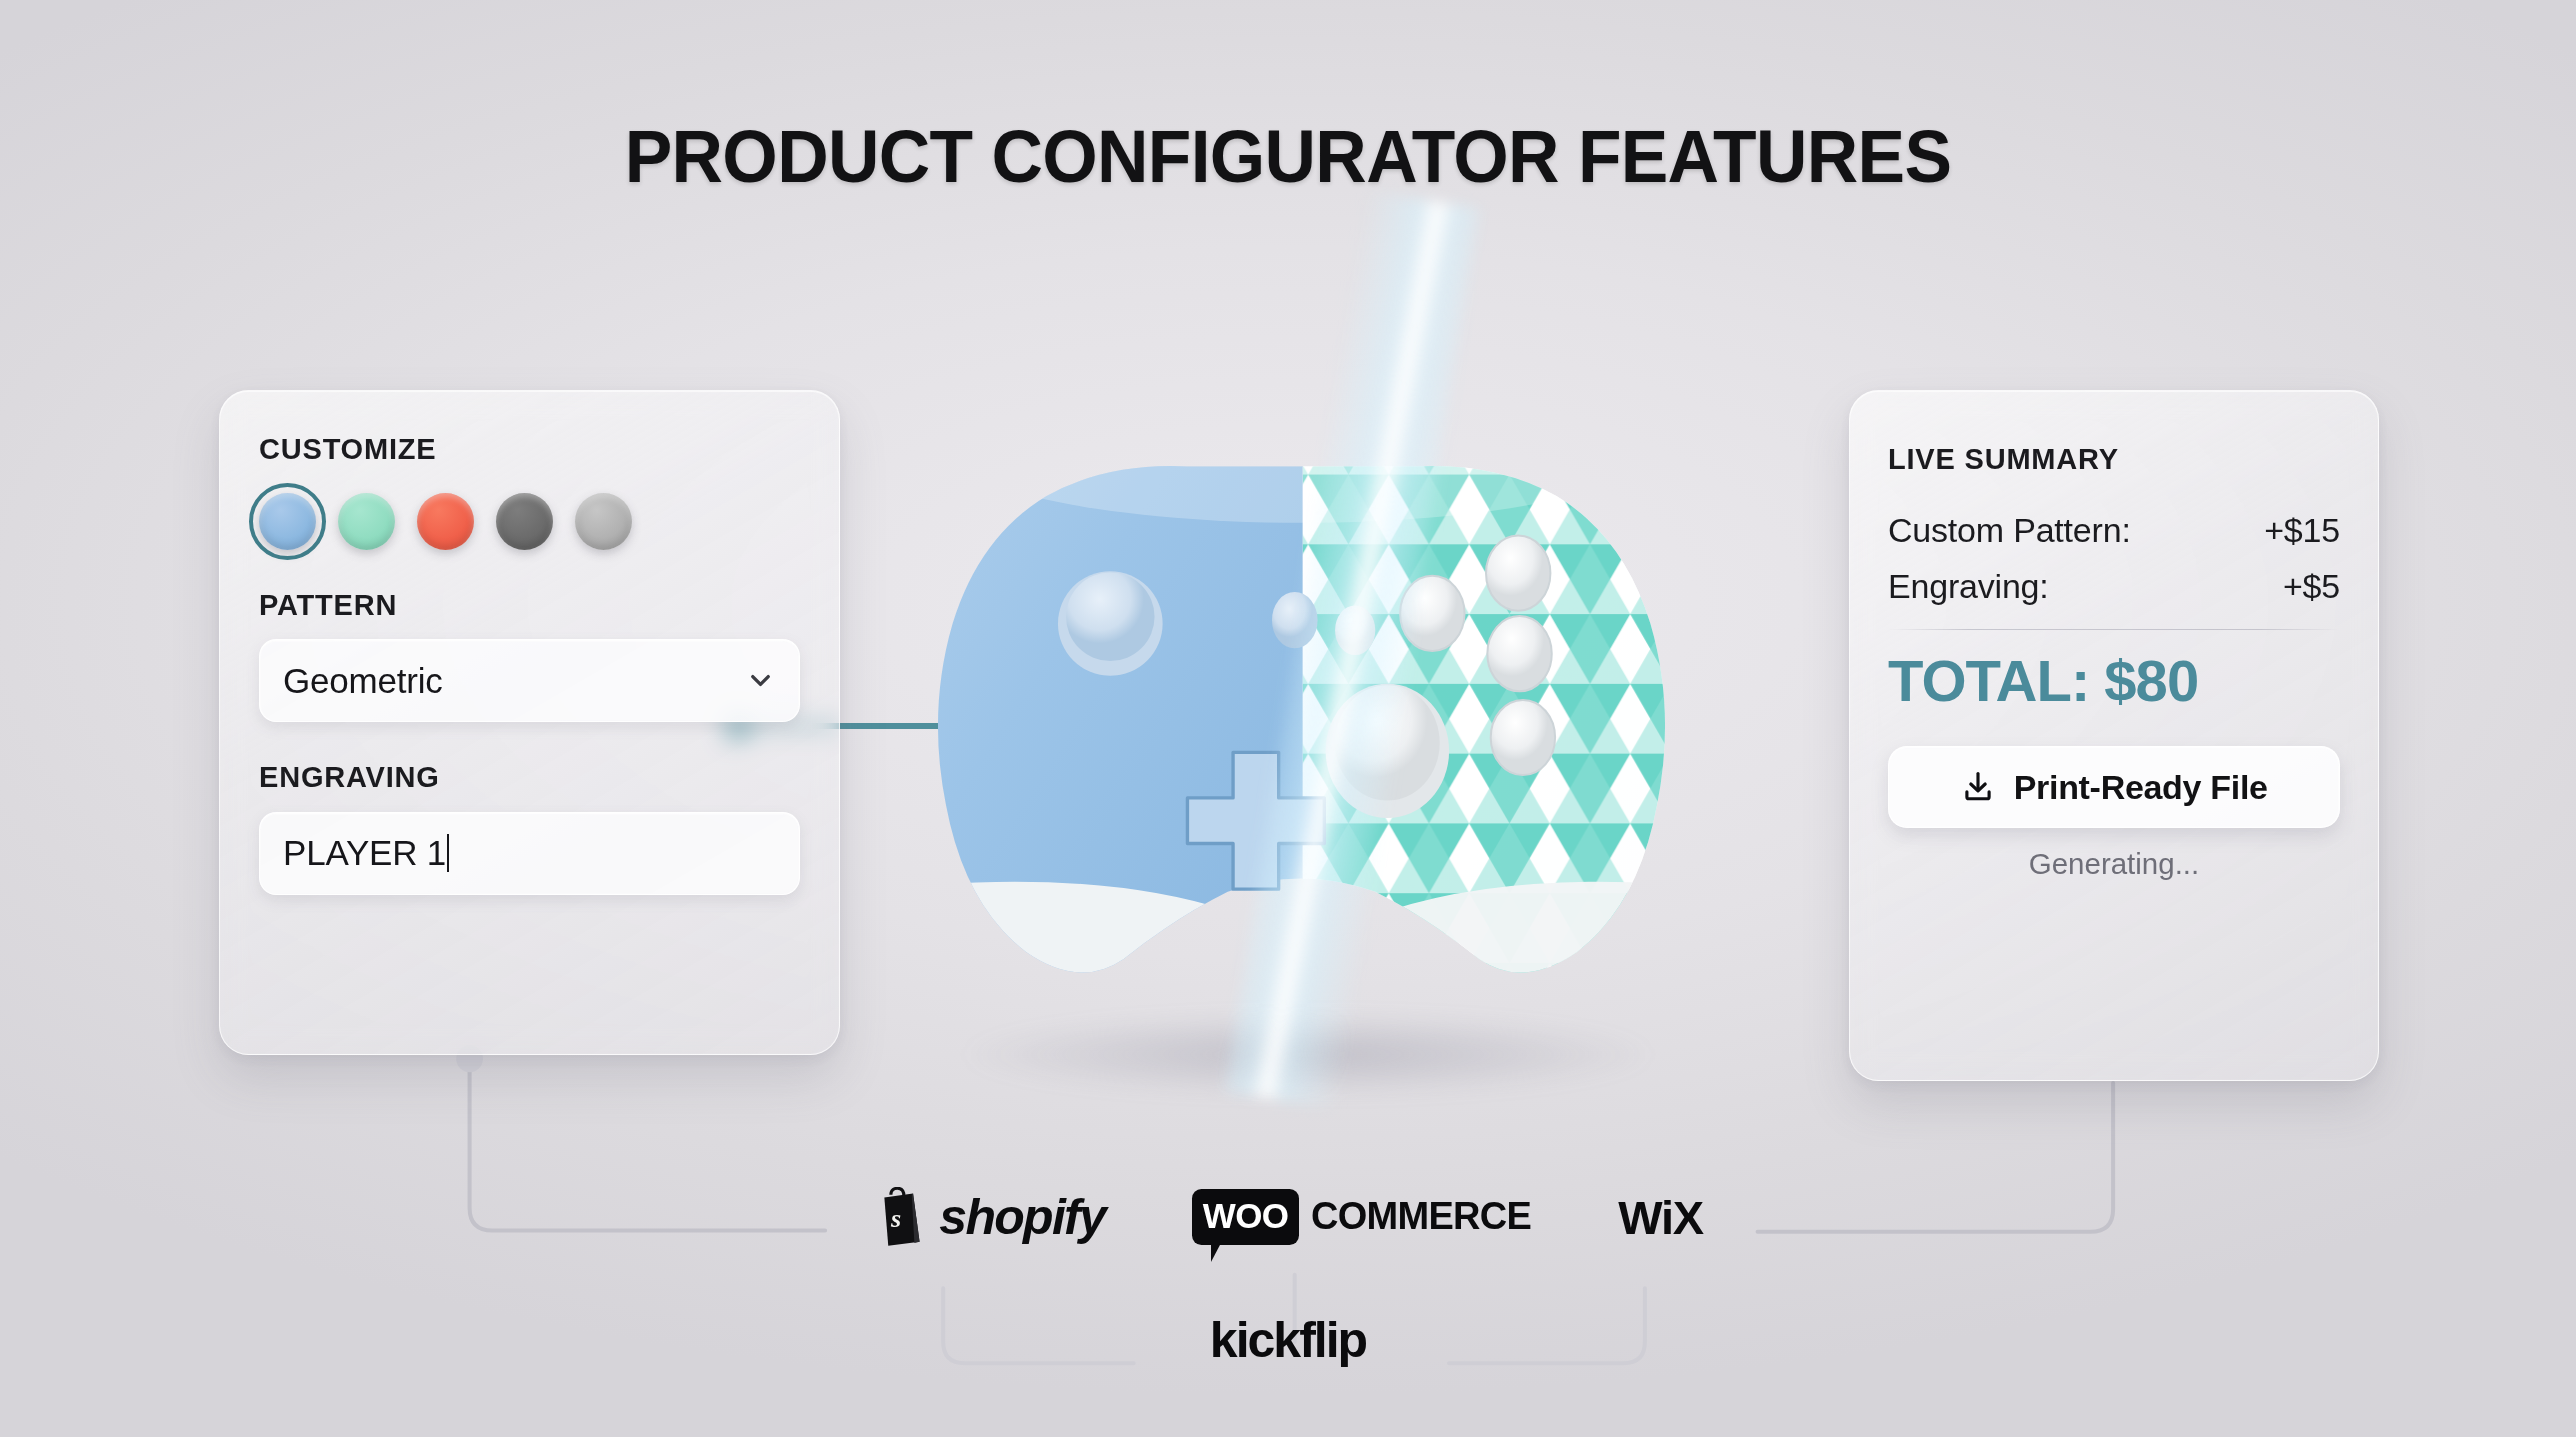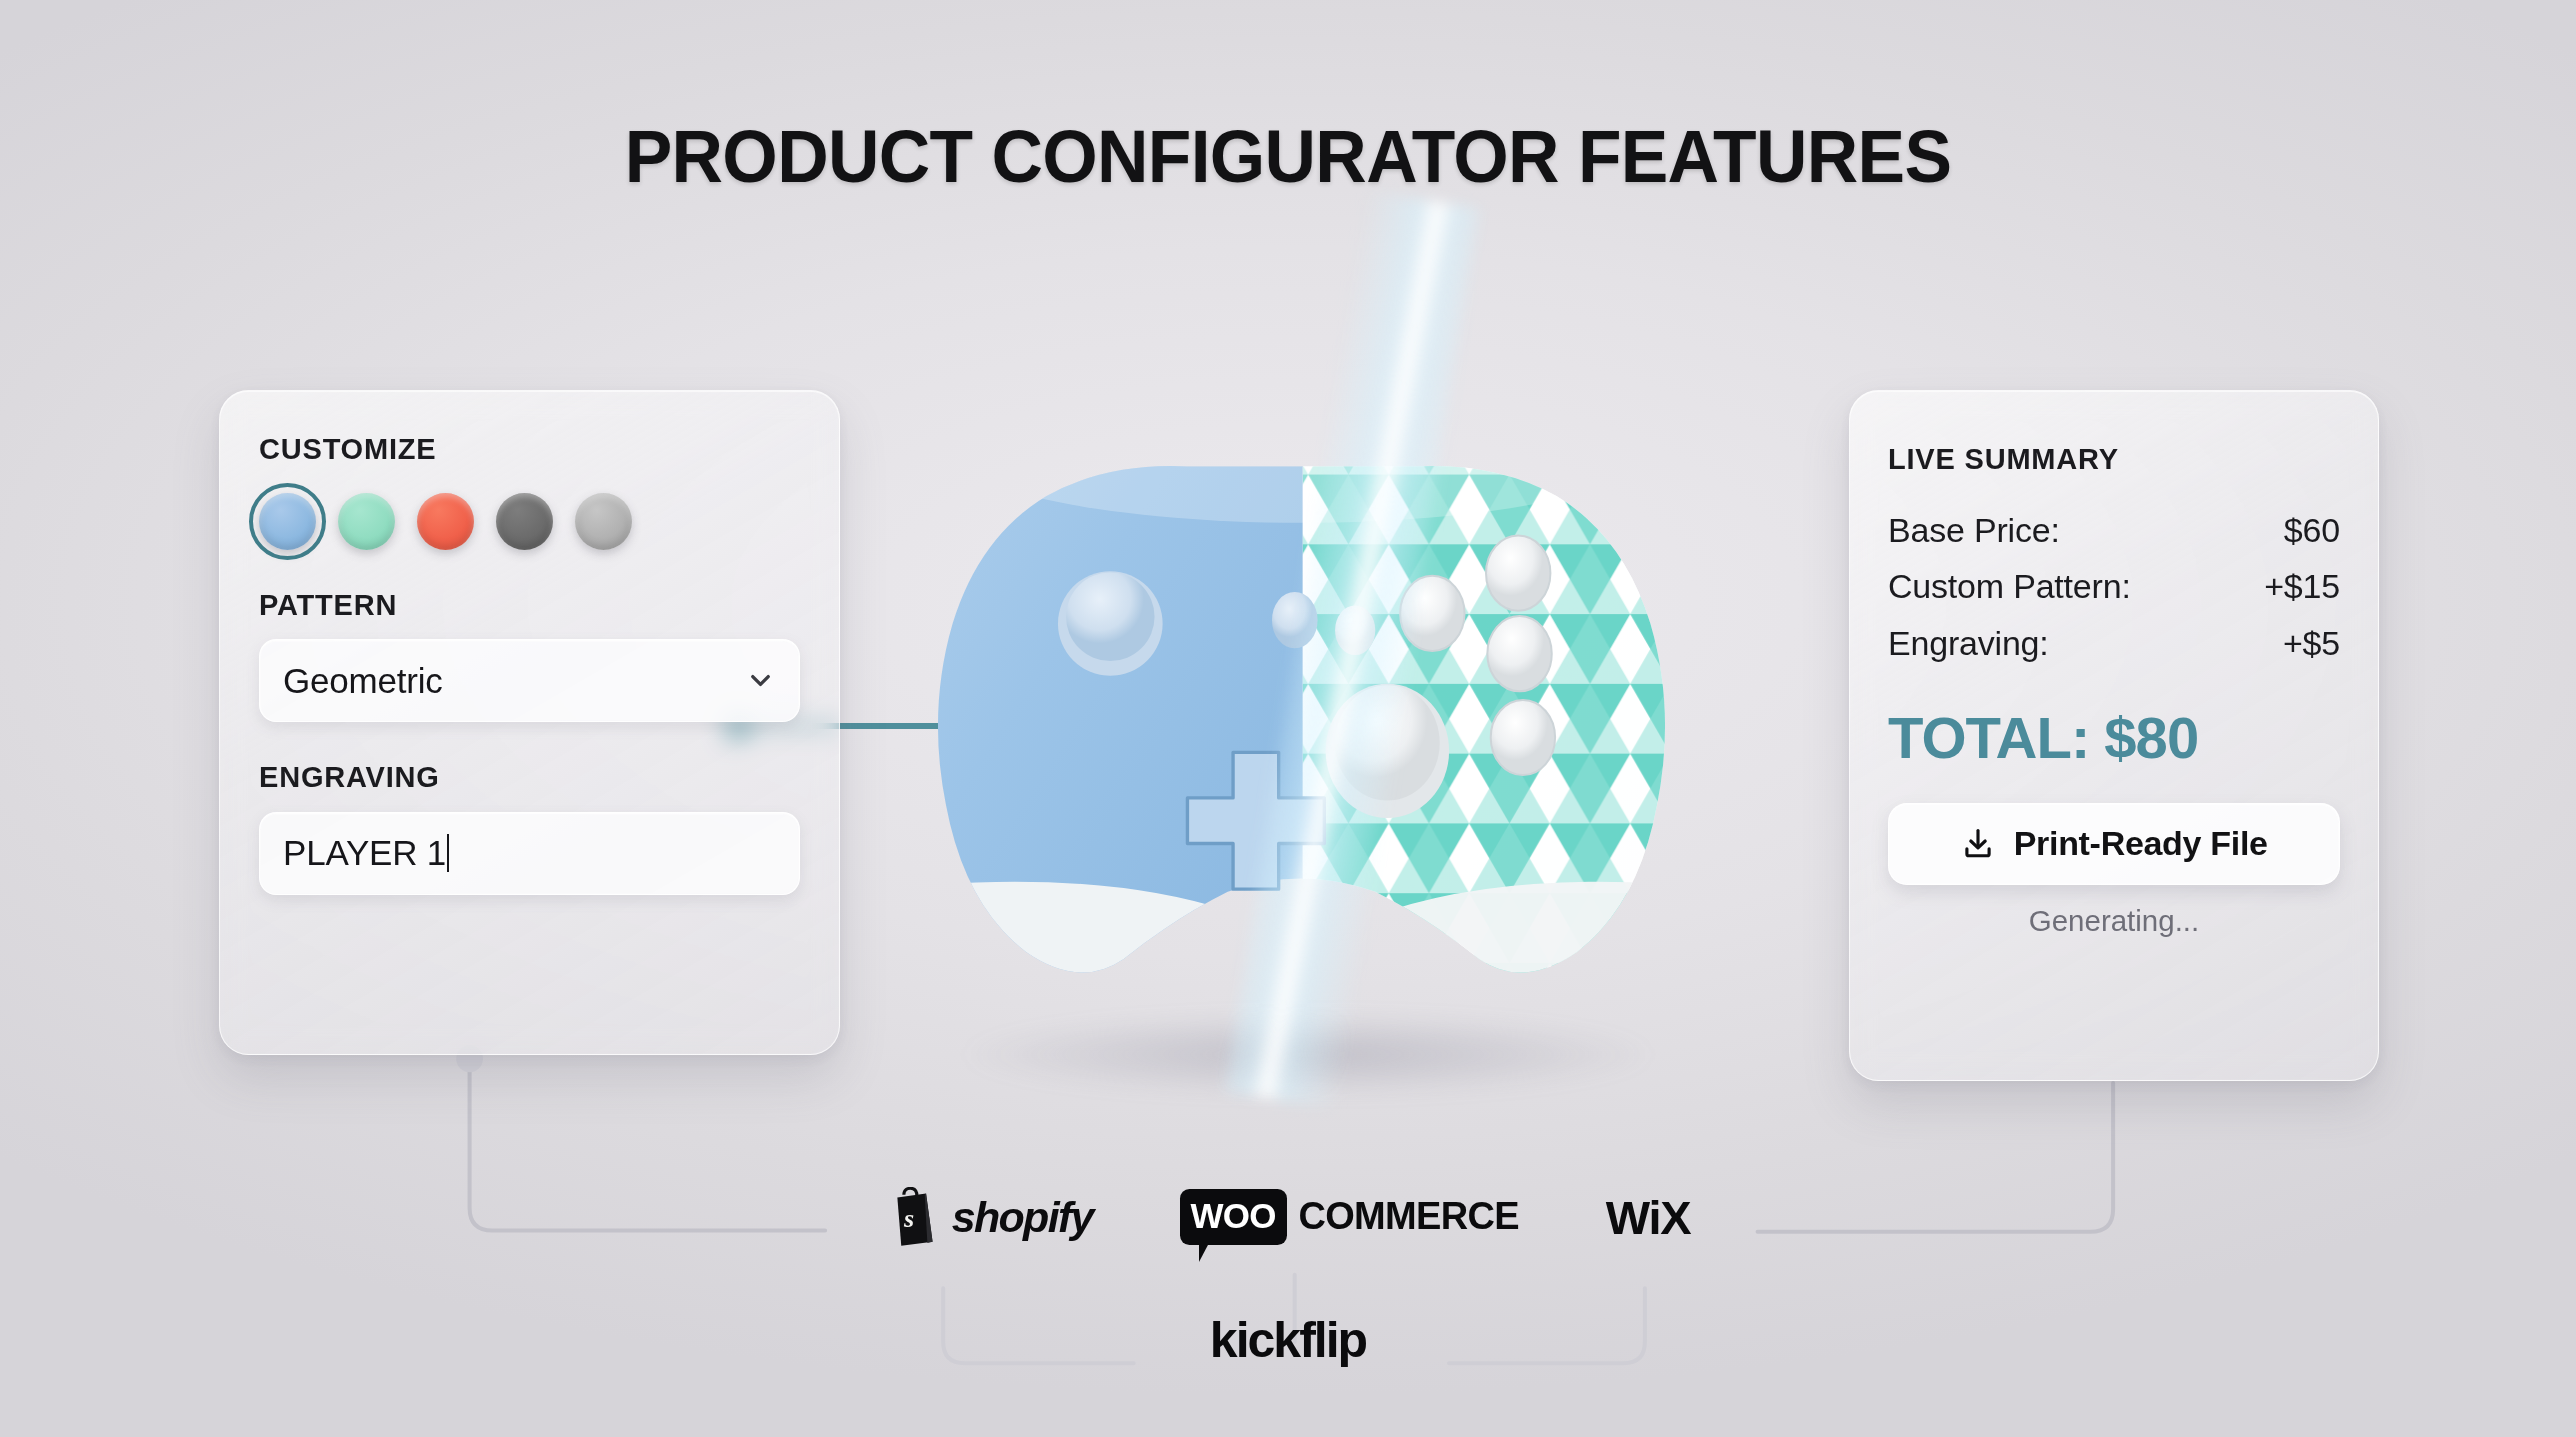--- a/index.html
+++ b/index.html
@@ -170,21 +170,21 @@
     position: absolute;
     left: 0; top: 1187px;
     width: 100%;
     display: flex;
     justify-content: center;
     align-items: center;
     gap: 87px;
   }
   .logo { display: flex; align-items: center; gap: 12px; }
   .logo-text { font-size: 43px; font-weight: 700; color: #0c0c0e; letter-spacing: -1.3px; }
-  #shopify-text { font-style: italic; font-size: 43px; letter-spacing: -1.7px; }
+  #shopify-text { font-style: italic; font-size: 50px; letter-spacing: -1.7px; }
   #woo-badge {
     background: #0b0b0d; color: #fff;
     font-size: 35px; font-weight: 700;
     padding: 6.7px 10.7px 9.4px; border-radius: 9.4px;
     letter-spacing: -0.7px; position: relative;
   }
   #woo-badge::after {
     content: ""; position: absolute;
     left: 19px; bottom: -17.4px;
     border-left: 10.7px solid #0b0b0d;
@@ -329,24 +329,20 @@
 
   <div id="light-sweep"></div>
 </div>
 
 <div class="glass-card" id="summary-card">
 
   <div class="section-label">LIVE SUMMARY</div>
 
   <div id="summary-rows">
     <div class="summary-row">
-      <span>Base Price:</span>
-      <span>$60</span>
-    </div>
-    <div class="summary-row">
       <span>Custom Pattern:</span>
       <span>+$15</span>
     </div>
     <div class="summary-row">
       <span>Engraving:</span>
       <span>+$5</span>
     </div>
   </div>
 
   <div id="summary-divider"></div>

